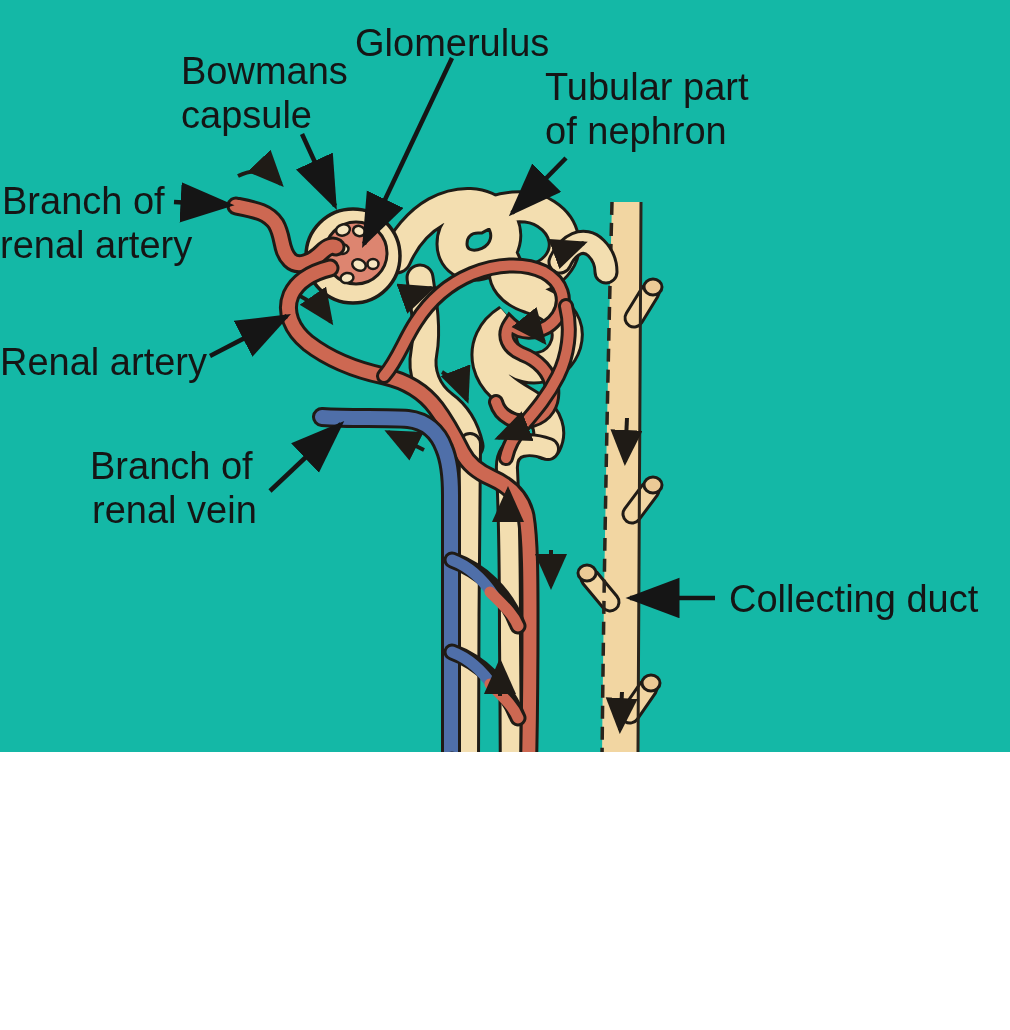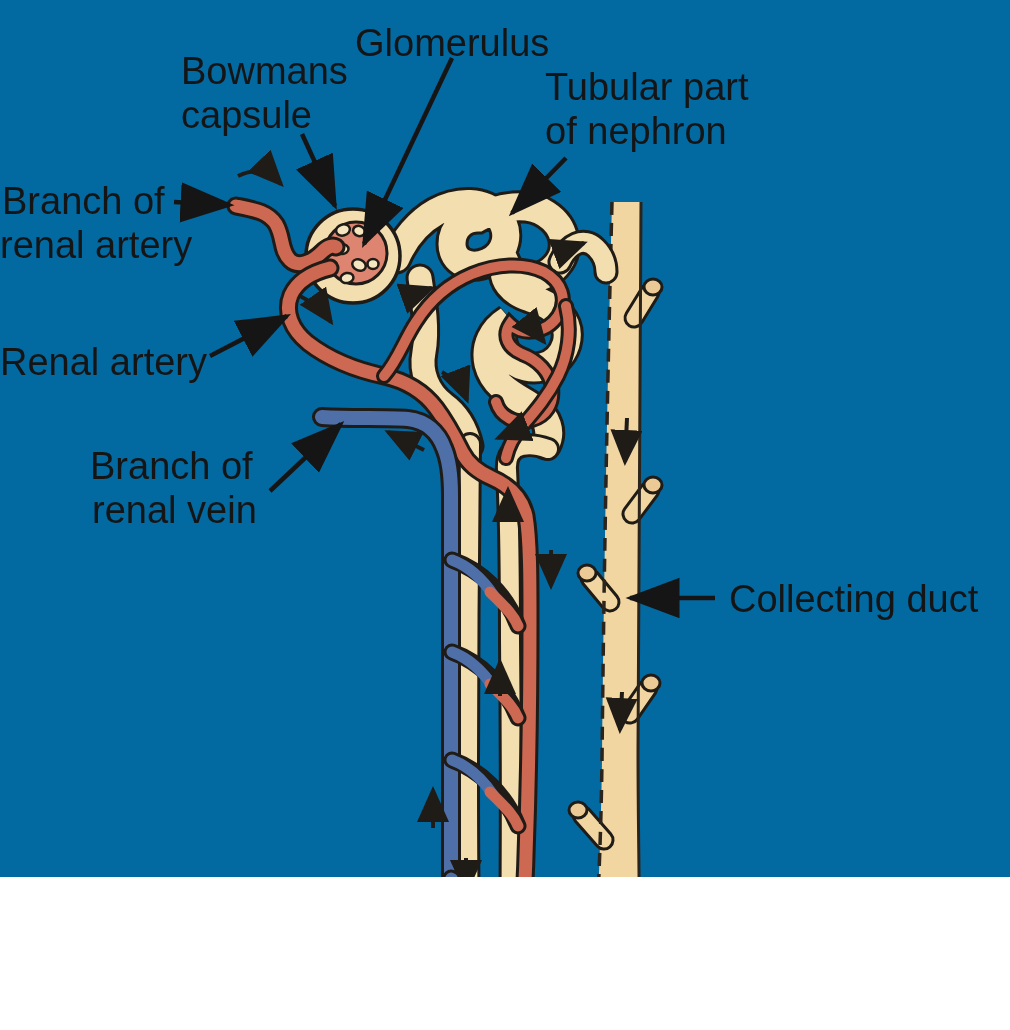--- a/index.html
+++ b/index.html
@@ -1,16 +1,16 @@
 <!DOCTYPE html>
 <html><head>
 <meta charset="utf-8">
 <style>
   html,body{margin:0;padding:0;background:#ffffff;}
-  .stage{position:relative;width:1010px;height:877px;background:#0369a1;overflow:hidden;
+  .stage{position:relative;width:1010px;height:752px;background:#14b8a6;overflow:hidden;
          font-family:"Liberation Sans", sans-serif;}
   svg{display:block;}
   text{font-family:"Liberation Sans", sans-serif;font-size:38px;fill:#151515;}
 </style>
 </head>
 <body>
 
 <div class="stage">
 <svg width="1010" height="1030" viewBox="0 0 1010 1030">
   <defs>

